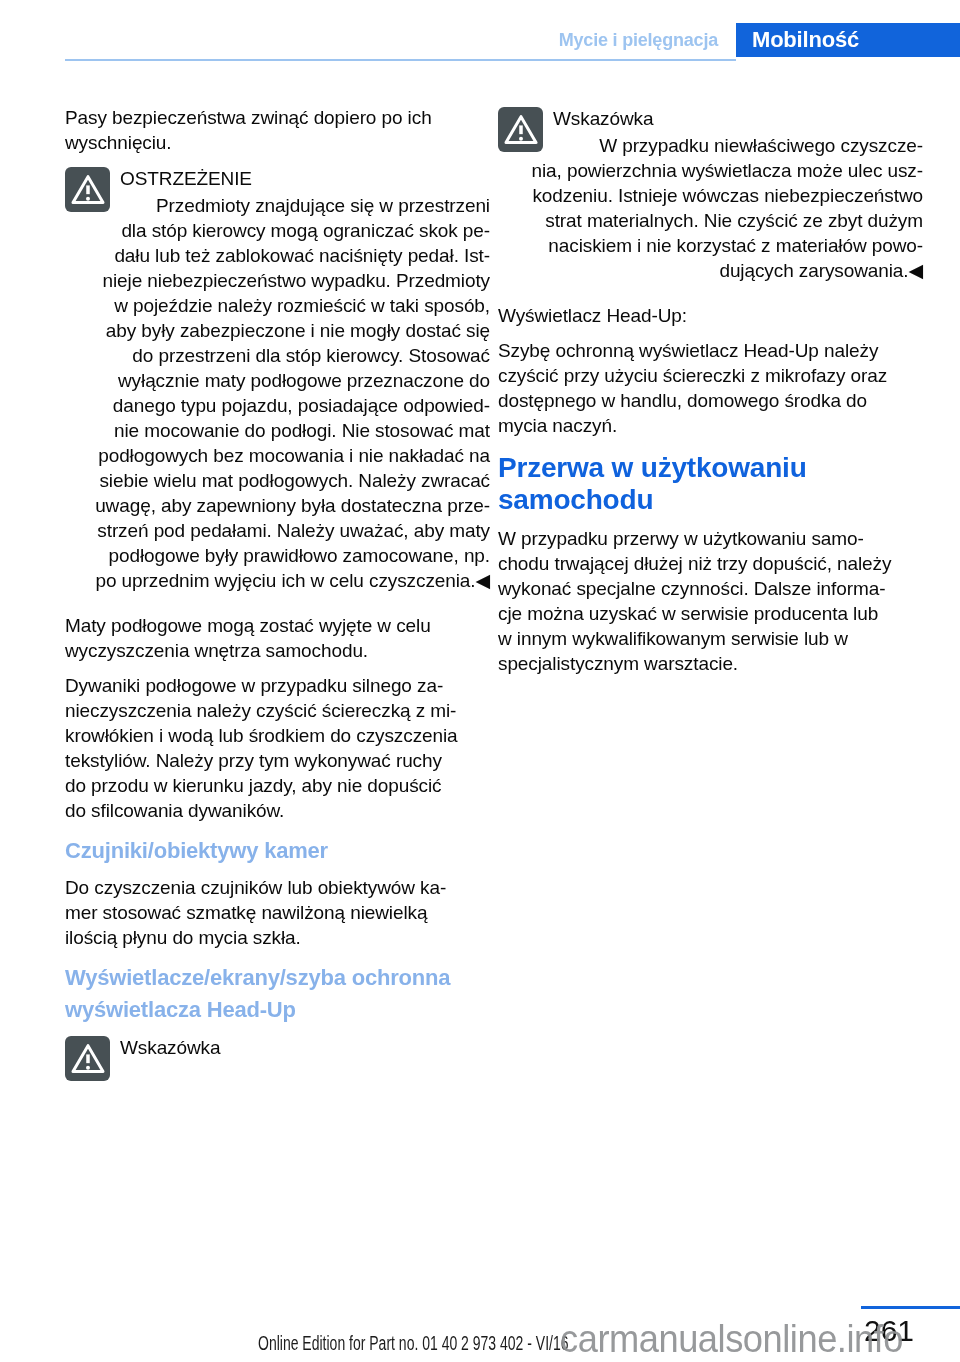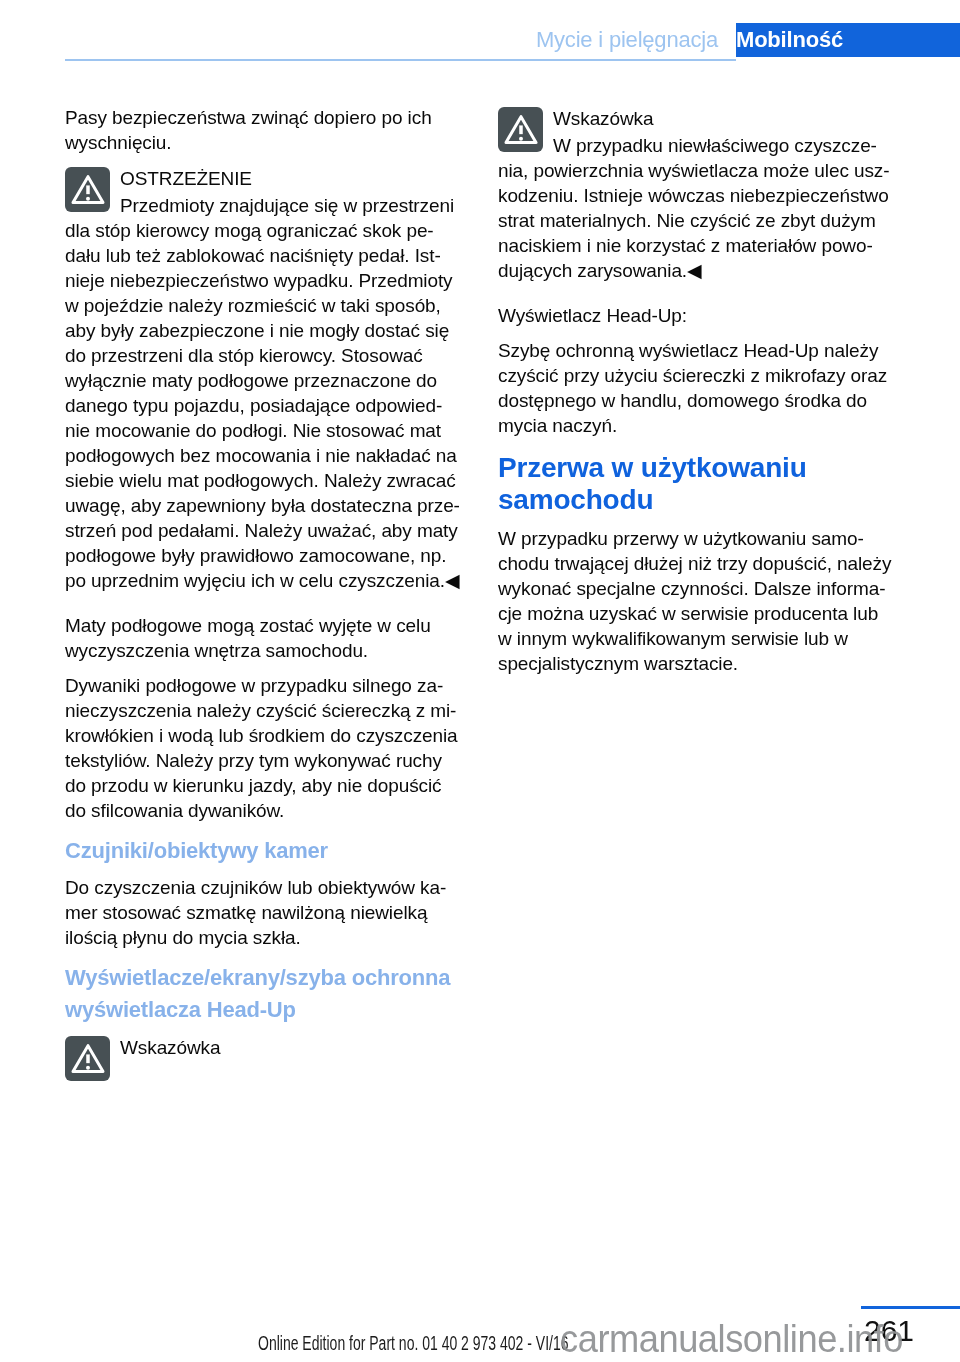--- a/index.html
+++ b/index.html
@@ -4,26 +4,26 @@
 <style>
   html, body { margin:0; padding:0; background:#ffffff; }
   .page {
     position:relative; width:960px; height:1362px; background:#ffffff;
     font-family:"Liberation Sans", sans-serif; color:#0a0a0a; overflow:hidden;
   }
   
   .tab-inactive {
     position:absolute; left:0; top:23px; width:718px; height:34px;
     display:flex; justify-content:flex-end; align-items:center;
-    color:#9dc4f0; font-weight:normal; font-size:22px; letter-spacing:-0.2px;
+    color:#9dc4f0; font-weight:bold; font-size:18px; letter-spacing:-0.2px;
   }
   .tab-active {
     position:absolute; left:736px; top:23px; width:224px; height:34px;
     background:#1164db; color:#ffffff; font-weight:bold; font-size:22px;
-    display:flex; align-items:center; box-sizing:border-box;
+    display:flex; align-items:center; padding-left:16px; box-sizing:border-box;
     letter-spacing:-0.2px;
   }
   .header-rule { position:absolute; left:65px; top:59px; width:671px; height:2px; background:#9dc4f0; }
   
   .columns { position:absolute; left:65px; top:105px; width:873px; display:flex; gap:8px; }
   .col { width:425px; font-size:19px; line-height:25px; letter-spacing:-0.1px; }
   .para { white-space:pre-line; margin:0 0 10px 0; }
   .subheading {
     color:#88b2ea; font-weight:bold; font-size:22px; line-height:32px;
     margin:12px 0 8px 0; white-space:pre-line; letter-spacing:-0.2px;
@@ -32,21 +32,21 @@
     color:#0f62dd; font-weight:bold; font-size:28px; line-height:32px;
     margin:14px 0 10px 0; letter-spacing:-0.2px;
   }
   .warning { margin:0 0 20px 0; }
   .warning::after { content:""; display:block; clear:both; }
   .warn-icon {
     float:left; width:45px; height:45px; background:#475054; border-radius:6px;
     margin:2px 10px 2px 0; display:flex; align-items:center; justify-content:center;
   }
   .warn-title { font-size:19px; line-height:28px; }
-  .warn-body { white-space:pre-line; }
+  .warn-body { white-space:pre-line;text-align:right; }
   
   .footer-rule { position:absolute; left:861px; top:1306px; width:99px; height:3px; background:#1164db; }
   .page-number { position:absolute; left:864px; top:1314px; font-size:30px; color:#111111; z-index:2; }
   .edition-note {
     position:absolute; left:258px; top:1332px; font-size:20px; color:#1c1c1c;
     white-space:nowrap; transform:scaleX(0.70); transform-origin:0 50%; z-index:1;
   }
   .watermark {
     position:absolute; left:560px; top:1317px; font-size:39px; color:#8f9193;
     white-space:nowrap; transform:scaleX(0.93); transform-origin:0 50%;

